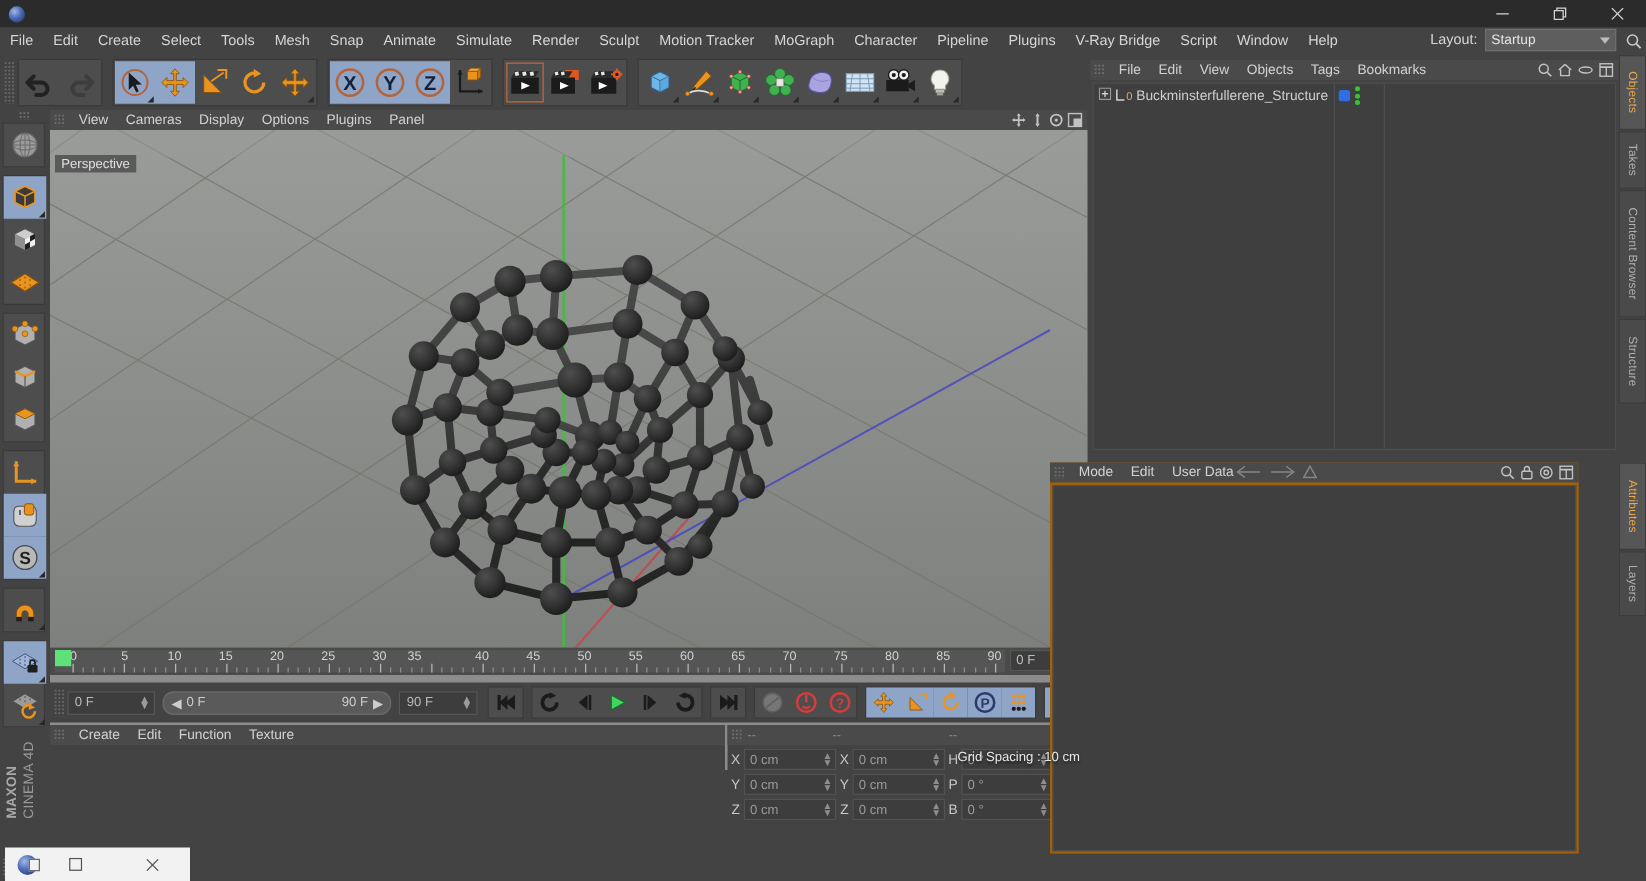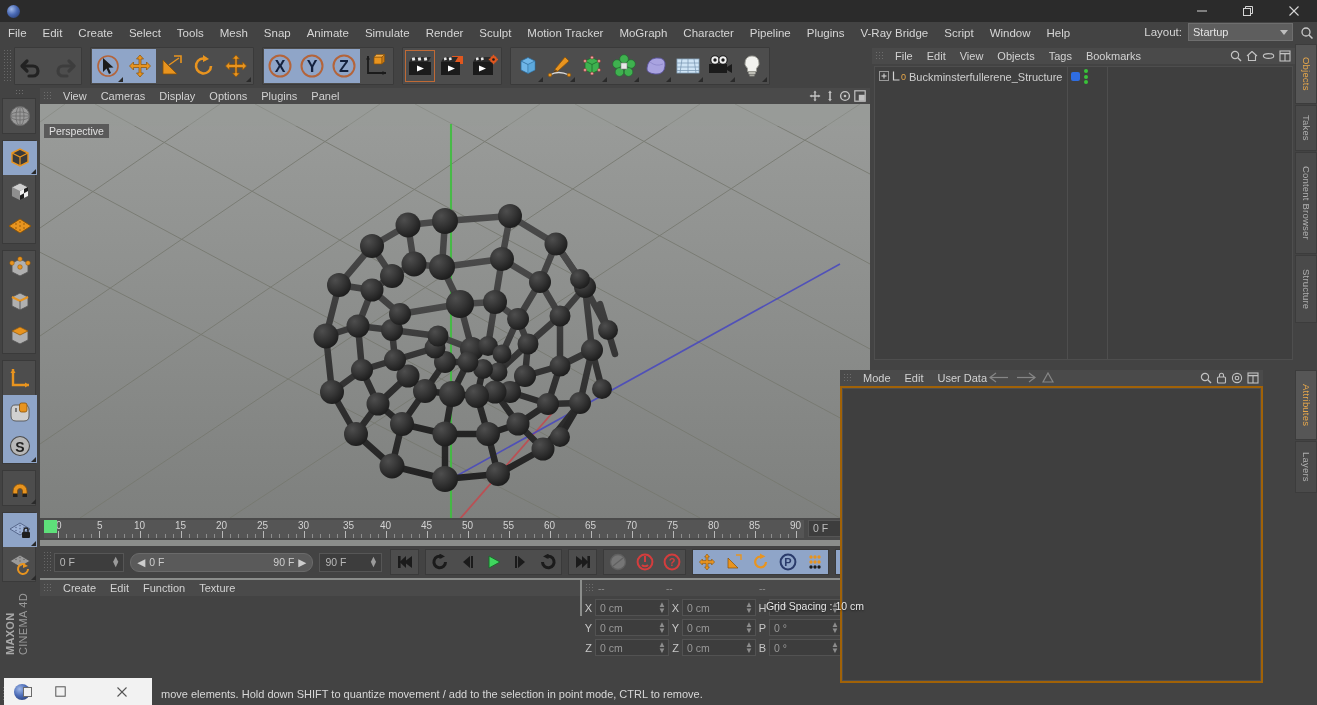--- a/index.html
+++ b/index.html
@@ -929,21 +929,21 @@
         <div class="tl-tick" style="left: 735.6px; height: 4px; background: rgb(141, 141, 141);"></div>
         <div class="tl-tick" style="left: 743.8px; height: 4px; background: rgb(141, 141, 141);"></div>
         <div class="tl-tick" style="left: 752px; height: 7px; background: rgb(184, 184, 184);"></div>
         <div class="tl-num" style="left: 12px;">0</div>
         <div class="tl-num" style="left: 53px;">5</div>
         <div class="tl-num" style="left: 90px;">10</div>
         <div class="tl-num" style="left: 131px;">15</div>
         <div class="tl-num" style="left: 172px;">20</div>
         <div class="tl-num" style="left: 213px;">25</div>
         <div class="tl-num" style="left: 254px;">30</div>
-        <div class="tl-num" style="left: 299px; text-align: right;">35</div>
+        <div class="tl-num" style="left: 282px; text-align: right;">35</div>
         <div class="tl-num" style="left: 336px;">40</div>
         <div class="tl-num" style="left: 377px;">45</div>
         <div class="tl-num" style="left: 418px;">50</div>
         <div class="tl-num" style="left: 459px;">55</div>
         <div class="tl-num" style="left: 500px;">60</div>
         <div class="tl-num" style="left: 541px;">65</div>
         <div class="tl-num" style="left: 582px;">70</div>
         <div class="tl-num" style="left: 623px;">75</div>
         <div class="tl-num" style="left: 664px;">80</div>
         <div class="tl-num" style="left: 705px;">85</div>
@@ -1319,21 +1319,20 @@
     <div class="vtab" style="height:46px">Takes</div>
     <div class="vtab" style="height:102px">Content Browser</div>
     <div class="vtab" style="height:68px">Structure</div>
     <div style="height:46px"></div>
     <div class="vtab active" style="height:70px">Attributes</div>
     <div class="vtab" style="height:52px">Layers</div>
   </div>
 
   <div class="statusbar">
     <div class="sgrip"></div>
-    <div class="statustext">move elements. Hold down SHIFT to quantize movement / add to the selection in point mode, CTRL to remove.</div>
   </div>
 
   <div class="taskpop">
     <div class="tp-ico">
       <span class="tp-sq"></span>
     </div>
     <div class="tp-b">
       <svg width="11" height="11" viewBox="0 0 11 11">
           <rect x="0.8" y="0.8" width="9.4" height="9.4" fill="none" stroke="#555" stroke-width="1"></rect>
         </svg>

